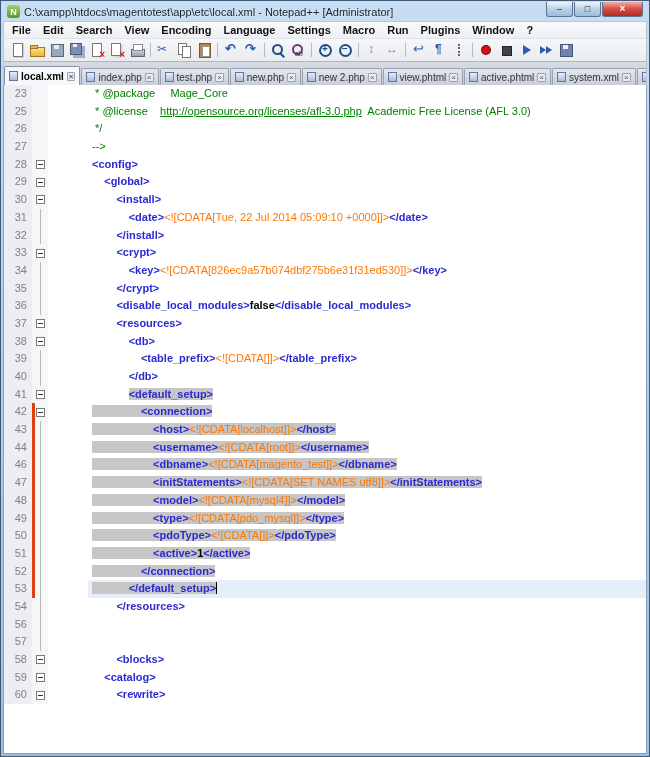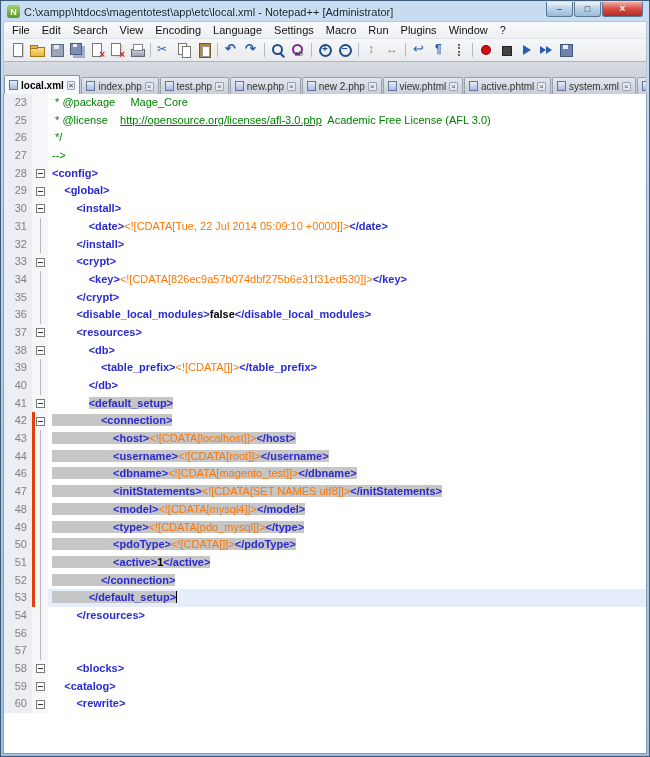--- a/index.html
+++ b/index.html
@@ -19,21 +19,21 @@
     color:#fff;font-size:9px;font-weight:bold;display:flex;align-items:center;justify-content:center;margin-right:4px;}
   .title{flex:1;font-size:11px;color:#10202f;white-space:nowrap;overflow:hidden;text-shadow:0 0 2px #eaf3fb;}
   .wbtns{display:flex;align-self:flex-start;margin-right:2px;}
   .wbtn{width:27px;height:15px;margin-left:1px;border:1px solid #5b7priv;border:1px solid #5b7693;border-top:none;
     border-radius:0 0 3px 3px;background:linear-gradient(#eef5fb,#bdd4e8 45%,#9cbcd9);
     display:flex;align-items:center;justify-content:center;font-size:9px;color:#223;line-height:1;}
   .wbtn.close{width:41px;background:linear-gradient(#f2b0a8,#da5248 45%,#b02a24);color:#fff;font-weight:bold;font-size:10px;}
   
   .menubar{height:17px;background:linear-gradient(#f8f9fa,#eef0f3);display:flex;align-items:center;
     padding-left:2px;border:1px solid #b9c6d4;border-bottom:none;flex:0 0 auto;}
-  .mi{font-size:11px;color:#111;padding:1px 6px;cursor:default;}
+  .mi{font-size:11px;color:#111;padding:1px 6px;cursor:default;font-weight:bold;}
   
   .toolbar{height:24px;background:linear-gradient(#f6f7f8,#e9ebee);border:1px solid #b9c6d4;border-top:1px solid #dfe4ea;
     border-bottom:1px solid #aab6c2;display:flex;align-items:center;padding-left:3px;flex:0 0 auto;}
   .tbtn{width:20px;height:20px;display:flex;align-items:center;justify-content:center;}
   .tsep{width:1px;height:14px;background:#b5bcc6;margin:0 3px;}
   .tbi{width:16px;height:16px;display:block;position:relative;font-style:normal;}
   .g-page::before{content:"";position:absolute;left:4px;top:1px;width:8px;height:12px;background:#fff;border:1px solid #777;box-shadow:1px 1px 0 #ccd2da;}
   .g-folder::before{content:"";position:absolute;left:1px;top:5px;width:13px;height:8px;background:linear-gradient(#ffe08a,#eab642);border:1px solid #a07818;}
   .g-folder::after{content:"";position:absolute;left:1px;top:3px;width:6px;height:2px;background:#eab642;border:1px solid #a07818;}
   .g-floppy-gray::before{content:"";position:absolute;left:2px;top:2px;width:11px;height:11px;background:#9aa6ba;border:1px solid #5a6880;}
@@ -67,39 +67,39 @@
   .g-pilcrow::before{content:"¶";position:absolute;left:4px;top:0;font-size:12px;color:#2a5db0;font-weight:bold;}
   .g-indent::before{content:"";position:absolute;left:7px;top:2px;height:12px;border-left:2px dotted #666;}
   .g-record::before{content:"";position:absolute;left:4px;top:4px;width:8px;height:8px;background:#c11;border-radius:50%;box-shadow:0 0 0 1px #801;}
   .g-stop::before{content:"";position:absolute;left:4px;top:4px;width:8px;height:8px;background:#444;border:1px solid #222;}
   .g-play::before{content:"";position:absolute;left:5px;top:3px;border-left:8px solid #2a5db0;border-top:5px solid transparent;border-bottom:5px solid transparent;}
   .g-play-multi::before{content:"";position:absolute;left:2px;top:4px;border-left:6px solid #2a5db0;border-top:4px solid transparent;border-bottom:4px solid transparent;}
   .g-play-multi::after{content:"";position:absolute;left:8px;top:4px;border-left:6px solid #2a5db0;border-top:4px solid transparent;border-bottom:4px solid transparent;}
   .g-floppy-macro::before{content:"";position:absolute;left:2px;top:2px;width:11px;height:11px;background:#6f84ad;border:1px solid #44557a;}
   .g-floppy-macro::after{content:"";position:absolute;left:5px;top:3px;width:5px;height:4px;background:#eef;}
   
-  .tabbar{height:32px;background:linear-gradient(#d7dbe2,#c3c8d2);border-left:1px solid #b9c6d4;border-right:1px solid #b9c6d4;
+  .tabbar{height:23px;background:linear-gradient(#d7dbe2,#c3c8d2);border-left:1px solid #b9c6d4;border-right:1px solid #b9c6d4;
     display:flex;align-items:flex-end;overflow:hidden;flex:0 0 auto;}
   .tab{height:17px;display:flex;align-items:center;padding:0 4px;margin-right:1px;font-size:10px;color:#333;
     background:linear-gradient(#e3e7ee,#c8cdd8);border:1px solid #9aa2b0;border-bottom:none;border-radius:2px 2px 0 0;white-space:nowrap;}
   .tab.active{height:19px;background:#f7f8fb;color:#000;font-weight:bold;border-color:#8892a2;}
   .tabicon{width:9px;height:10px;background:linear-gradient(#e8edf8,#aabbdd);border:1px solid #61759e;margin-right:3px;flex:0 0 auto;}
   .tablabel{margin-right:3px;}
   .tabx{font-size:8px;line-height:7px;color:#556;border:1px solid #9aa2b0;background:#e8ecf2;padding:0 1px;border-radius:1px;}
   
   .editor{flex:1;background:#fff;border:1px solid #8aa0b8;border-top:none;overflow:hidden;
     font-family:Liberation Sans, sans-serif;font-size:11px;}
   .row{display:flex;height:17.7px;line-height:17.7px;}
   .num{flex:0 0 28px;text-align:right;padding-right:5px;background:#eceef3;color:#808080;font-size:11px;}
   .fold{flex:0 0 16px;background:#f5f6f8;position:relative;display:flex;align-items:center;justify-content:center;}
   .fold.guide{box-shadow:inset 3px 0 0 #e04010;}
   .fbox{display:block;width:9px;height:9px;background:#fff;border:1px solid #7a7a7a;position:relative;}
   .fbox::after{content:"";position:absolute;left:1px;right:1px;top:3px;height:1px;background:#333;}
   .fline{display:block;width:1px;height:100%;background:#b8b8b8;margin:0 auto;}
-  .text{flex:1;white-space:pre;padding-left:4px;color:#000;overflow:hidden;}
+  .text{flex:1;white-space:pre;padding-left:4px;color:#000;overflow:hidden;margin-left:40px;}
   .seg-c{color:#008000;}
   .seg-u{color:#008000;text-decoration:underline;}
   .seg-t{color:#2a2ad0;font-weight:bold;}
   .seg-d{color:#ff7700;}
   .seg-v{color:#000;font-weight:bold;}
   .selw{background:#c6c6c6;}
   .row.cur .text{background:#e6eefb;}
   .caret{display:inline-block;width:1px;height:12px;background:#000;vertical-align:-2px;}
 </style>
 </head>

